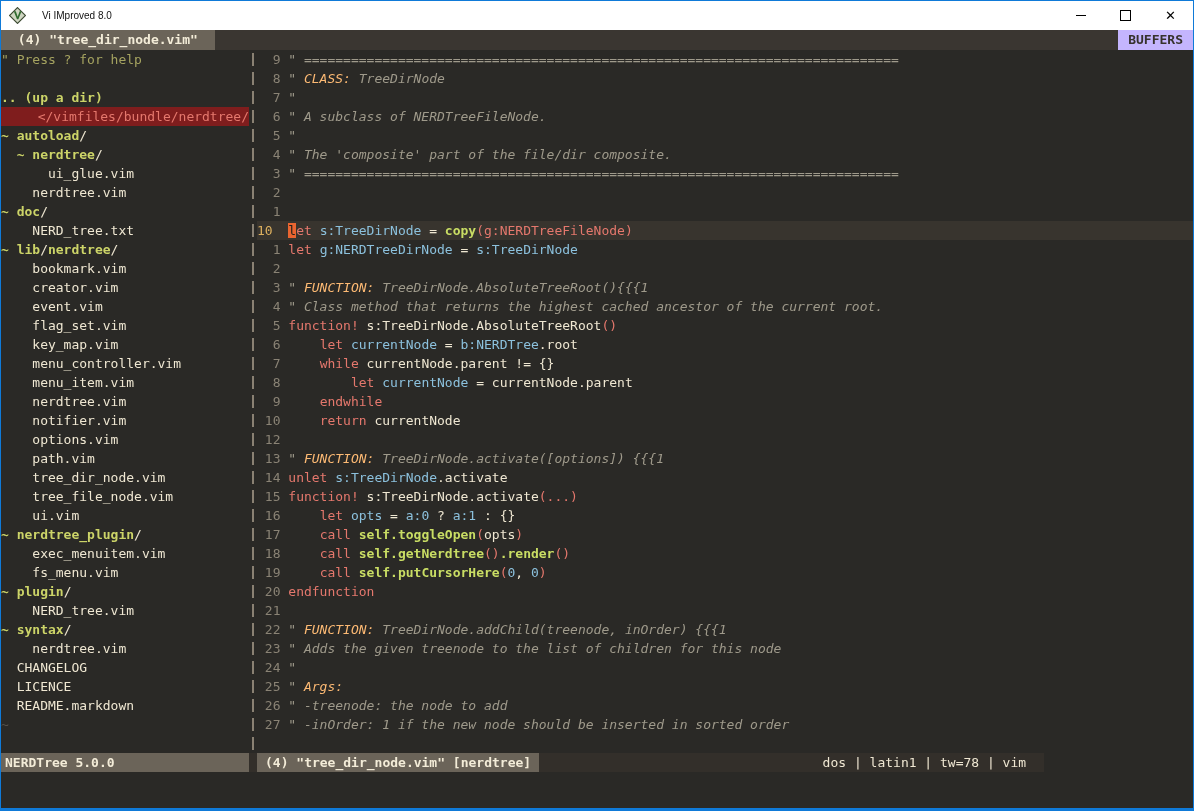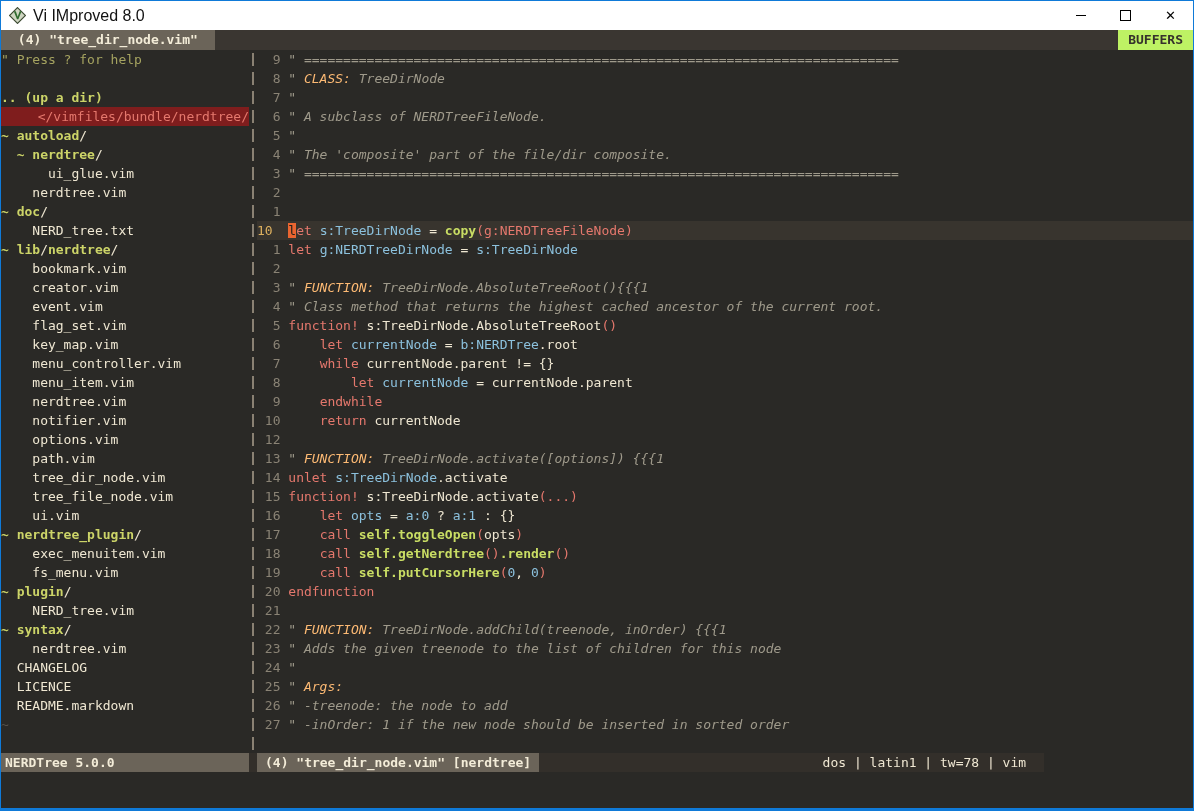--- a/index.html
+++ b/index.html
@@ -5,32 +5,32 @@
   html,body{margin:0;padding:0;background:#1b1b1b;}
   .window{
     position:relative;width:1194px;height:811px;box-sizing:border-box;
     border:1px solid #0f7ad8;border-bottom:3px solid #0f7ad8;
     background:#2a2926;display:flex;flex-direction:column;overflow:hidden;
     font-family:"DejaVu Sans Mono",monospace;font-size:13px;
   }
   
   .titlebar{height:29px;background:#ffffff;display:flex;align-items:center;flex:0 0 auto;}
   .app-icon{margin-left:8px;display:flex;align-items:center;}
-  .win-title{margin-left:7px;font-family:"Liberation Sans",sans-serif;font-size:16px;color:#111;}
+  .win-title{margin-left:16px;font-family:"Liberation Sans",sans-serif;font-size:10px;color:#111;}
   .tb-spacer{flex:1;}
   .win-controls{display:flex;height:100%;}
   .wbtn{width:45px;height:100%;display:flex;align-items:center;justify-content:center;cursor:default;}
   .glyph-min{width:10px;height:1px;background:#000;}
   .glyph-max{width:9px;height:9px;border:1px solid #000;}
   .glyph-close{font-size:13px;color:#000;font-family:"DejaVu Sans",sans-serif;line-height:1;}
   
   .tabline{height:20px;background:#3a3631;display:flex;flex:0 0 auto;font-weight:bold;}
   .tab{background:#6b6459;color:#f3ecd8;padding:0 9px;line-height:20px;white-space:pre;}
   .tab-fill{flex:1;}
-  .buffers-label{background:#bef264;color:#36322c;padding:0 10px;line-height:20px;}
+  .buffers-label{background:#c4b5fd;color:#36322c;padding:0 10px;line-height:20px;}
   
   .main{flex:1;display:flex;overflow:hidden;background:#2a2926;}
   .nerdtree{width:248px;flex:0 0 auto;overflow:hidden;}
   .vsep{width:8px;flex:0 0 auto;background-image:repeating-linear-gradient(180deg,#8a8173 0 13px,rgba(0,0,0,0) 13px 19px);background-size:2px 100%;background-position:3px 3px;background-repeat:no-repeat;}
   .editor{flex:1;overflow:hidden;}
   .line{height:19px;line-height:19px;white-space:pre;}
   .nerdtree .line.hl{background:#7f1d1d;text-align:right;}
   .editor .line.cur{background:#38342e;}
   .lnum{color:#8a8375;}
   .line.cur .lnum{color:#ddb05f;}

